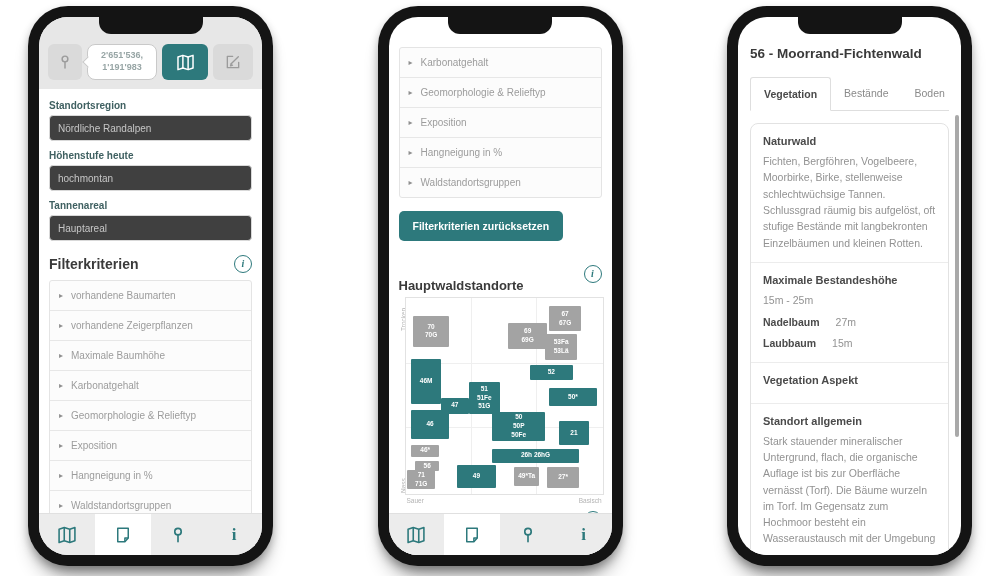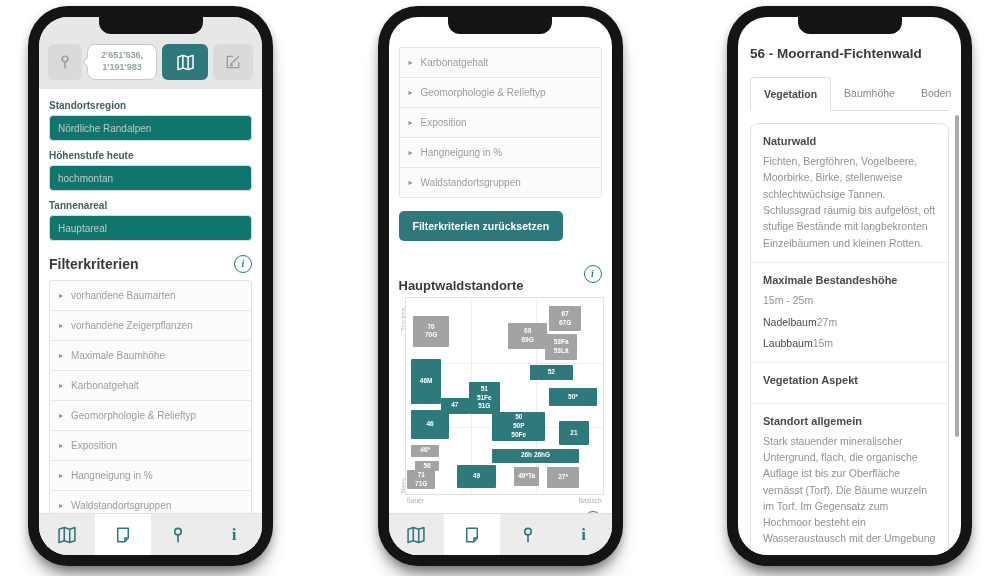--- a/index.html
+++ b/index.html
@@ -17,21 +17,21 @@
   .btn-teal{background:#2d797c;color:#fff;}
   .btn-pin{width:34px;}
   .btn-map{width:46px;}
   .btn-edit{width:40px;}
   .chip{flex:1;background:#fff;border:1px solid #c9c9c9;border-radius:8px;color:#97a5a5;font-size:9px;font-weight:700;
     text-align:center;display:flex;flex-direction:column;justify-content:center;line-height:1.3;position:relative;}
   .chip::before{content:'';position:absolute;left:-4px;top:50%;width:7px;height:7px;background:#fff;
     border-left:1px solid #c9c9c9;border-bottom:1px solid #c9c9c9;transform:translateY(-50%) rotate(45deg);}
   .form{padding:9px 10px 0;}
   .f-label{font-size:10px;font-weight:700;color:#3f6061;margin:2px 0 4px;}
-  .f-input{height:24px;border:1px solid #d9d9d9;border-radius:4px;background:#0f766e;display:flex;align-items:center;
+  .f-input{height:24px;border:1px solid #d9d9d9;border-radius:4px;background:#404040;display:flex;align-items:center;
     padding:0 8px;font-size:10px;color:#c6c6c6;margin-bottom:9px;}
   .sec-head{display:flex;justify-content:space-between;align-items:center;padding:5px 10px 7px;}
   .sec-title{font-size:14px;font-weight:800;color:#3a3a3a;}
   .info{width:16px;height:16px;border:1.4px solid #2d797c;border-radius:50%;display:inline-flex;align-items:center;
     justify-content:center;flex:0 0 auto;}
   .info .ii{color:#2d797c;font:italic 700 10px "Liberation Serif",serif;line-height:1;}
   .acc{margin:0 10px;border:1px solid #e4e4e4;border-radius:3px;overflow:hidden;background:#fcfcfc;}
   .acc-item{height:29px;display:flex;align-items:center;gap:8px;padding:0 9px;color:#9c9c9c;font-size:10px;
     border-top:1px solid #e7e7e7;}
   .acc-item:first-child{border-top:none;}
@@ -73,21 +73,21 @@
   .tabs::after{content:'';position:absolute;left:0;right:0;bottom:0;height:1px;background:#dedede;}
   .tab{padding:10px 13px;font-size:10.5px;color:#8a8a8a;position:relative;z-index:2;}
   .tab.active{background:#fff;border:1px solid #dedede;border-bottom:1px solid #fff;border-radius:3px 3px 0 0;
     color:#4a4a4a;font-weight:700;}
   .card{border:1px solid #e2e2e2;border-radius:8px;margin-top:12px;background:#fff;}
   .card-sec{padding:11px 12px;border-top:1px solid #ececec;}
   .card-sec:first-child{border-top:none;}
   .h{font-size:11px;font-weight:700;color:#4a4a4a;margin-bottom:6px;}
   .t{font-size:10.5px;color:#929292;line-height:1.55;}
   .row{font-size:10.5px;color:#929292;margin-top:7px;line-height:1.4;}
-  .row .b{font-weight:400;color:#4a4a4a;margin-right:0;}
+  .row .b{font-weight:700;color:#4a4a4a;margin-right:16px;}
   .row .b:empty{display:none;margin:0;}
   .sb{position:absolute;right:2px;top:98px;width:4px;height:322px;background:#a9a9a9;border-radius:2px;z-index:25;}
   svg{display:block;}
 </style>
 </head>
 <body>
 
 <div class="stage">
 
   <div class="phone">
@@ -372,21 +372,21 @@
   <div class="phone">
     <div class="screen">
       <div class="notch"></div>
       <div class="sb"></div>
 
       <div class="p3">
         <div class="p3-title">56 - Moorrand-Fichtenwald</div>
 
         <div class="tabs">
           <div class="tab active">Vegetation</div>
-          <div class="tab">Baumhöhe</div>
+          <div class="tab">Bestände</div>
           <div class="tab">Boden</div>
         </div>
 
         <div class="card">
           <div class="card-sec">
             <div class="h">Naturwald</div>
             <div class="t">Fichten, Bergföhren, Vogelbeere, Moorbirke, Birke, stellenweise schlechtwüchsige Tannen. Schlussgrad räumig bis aufgelöst, oft stufige Bestände mit langbekronten Einzelbäumen und kleinen Rotten.</div>
           </div>
           <div class="card-sec">
             <div class="h">Maximale Bestandeshöhe</div>

